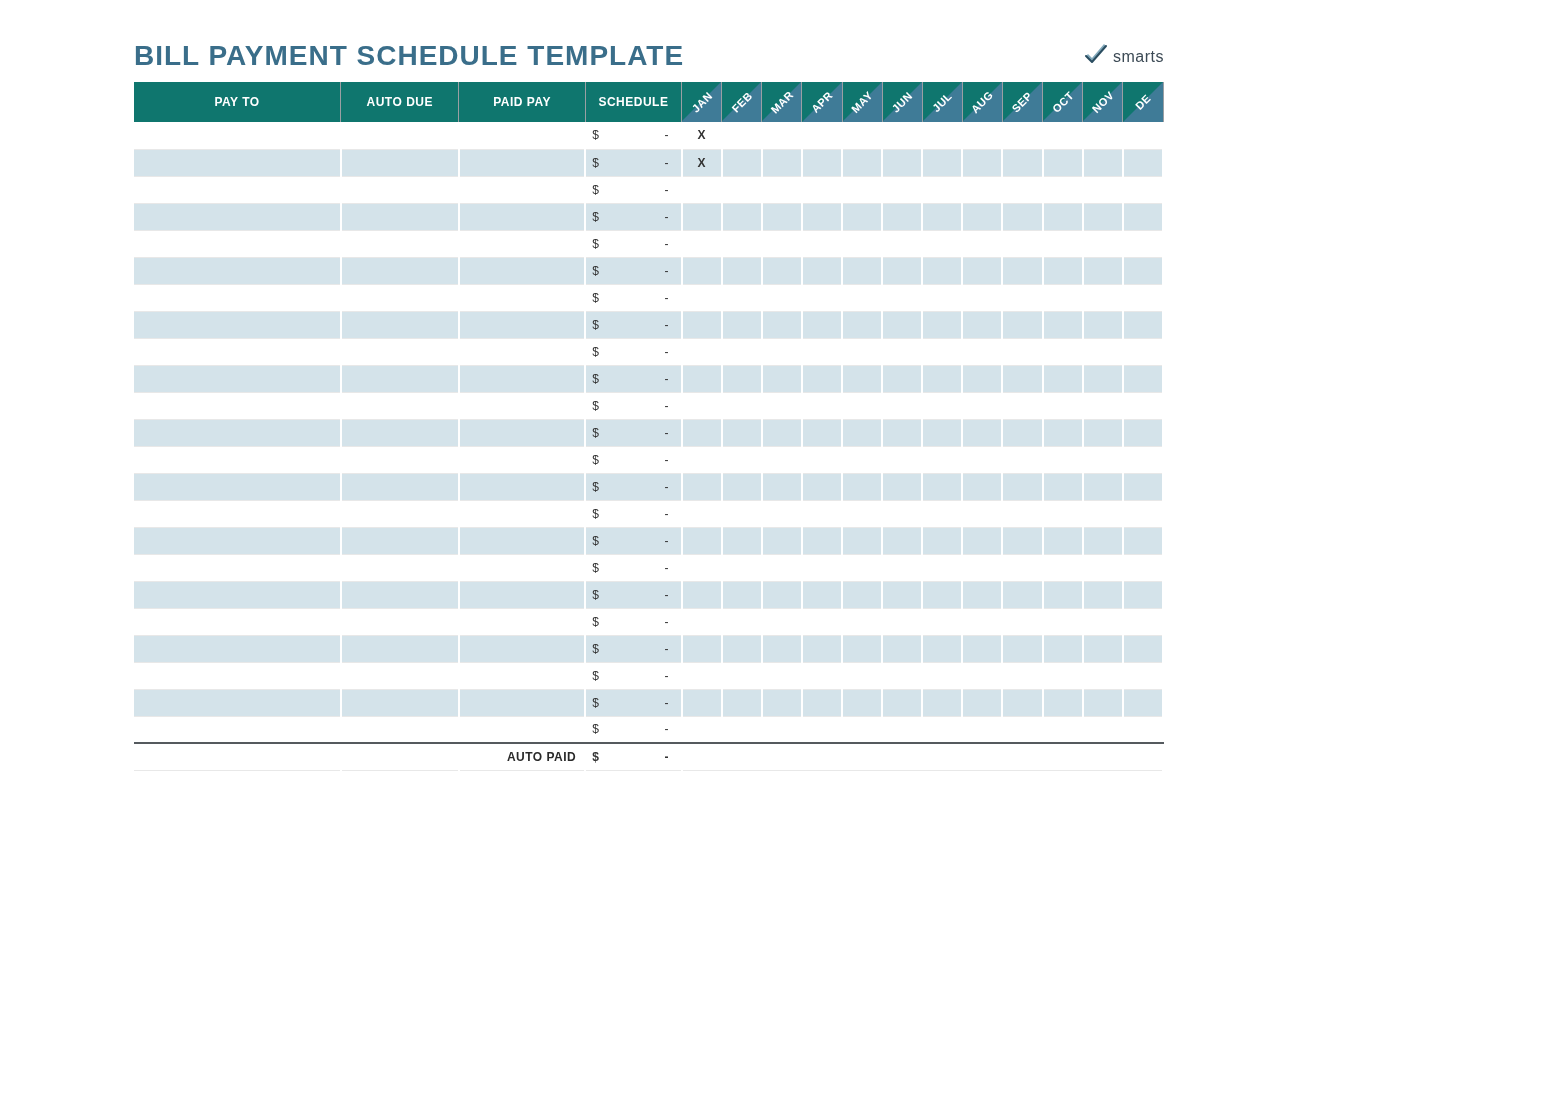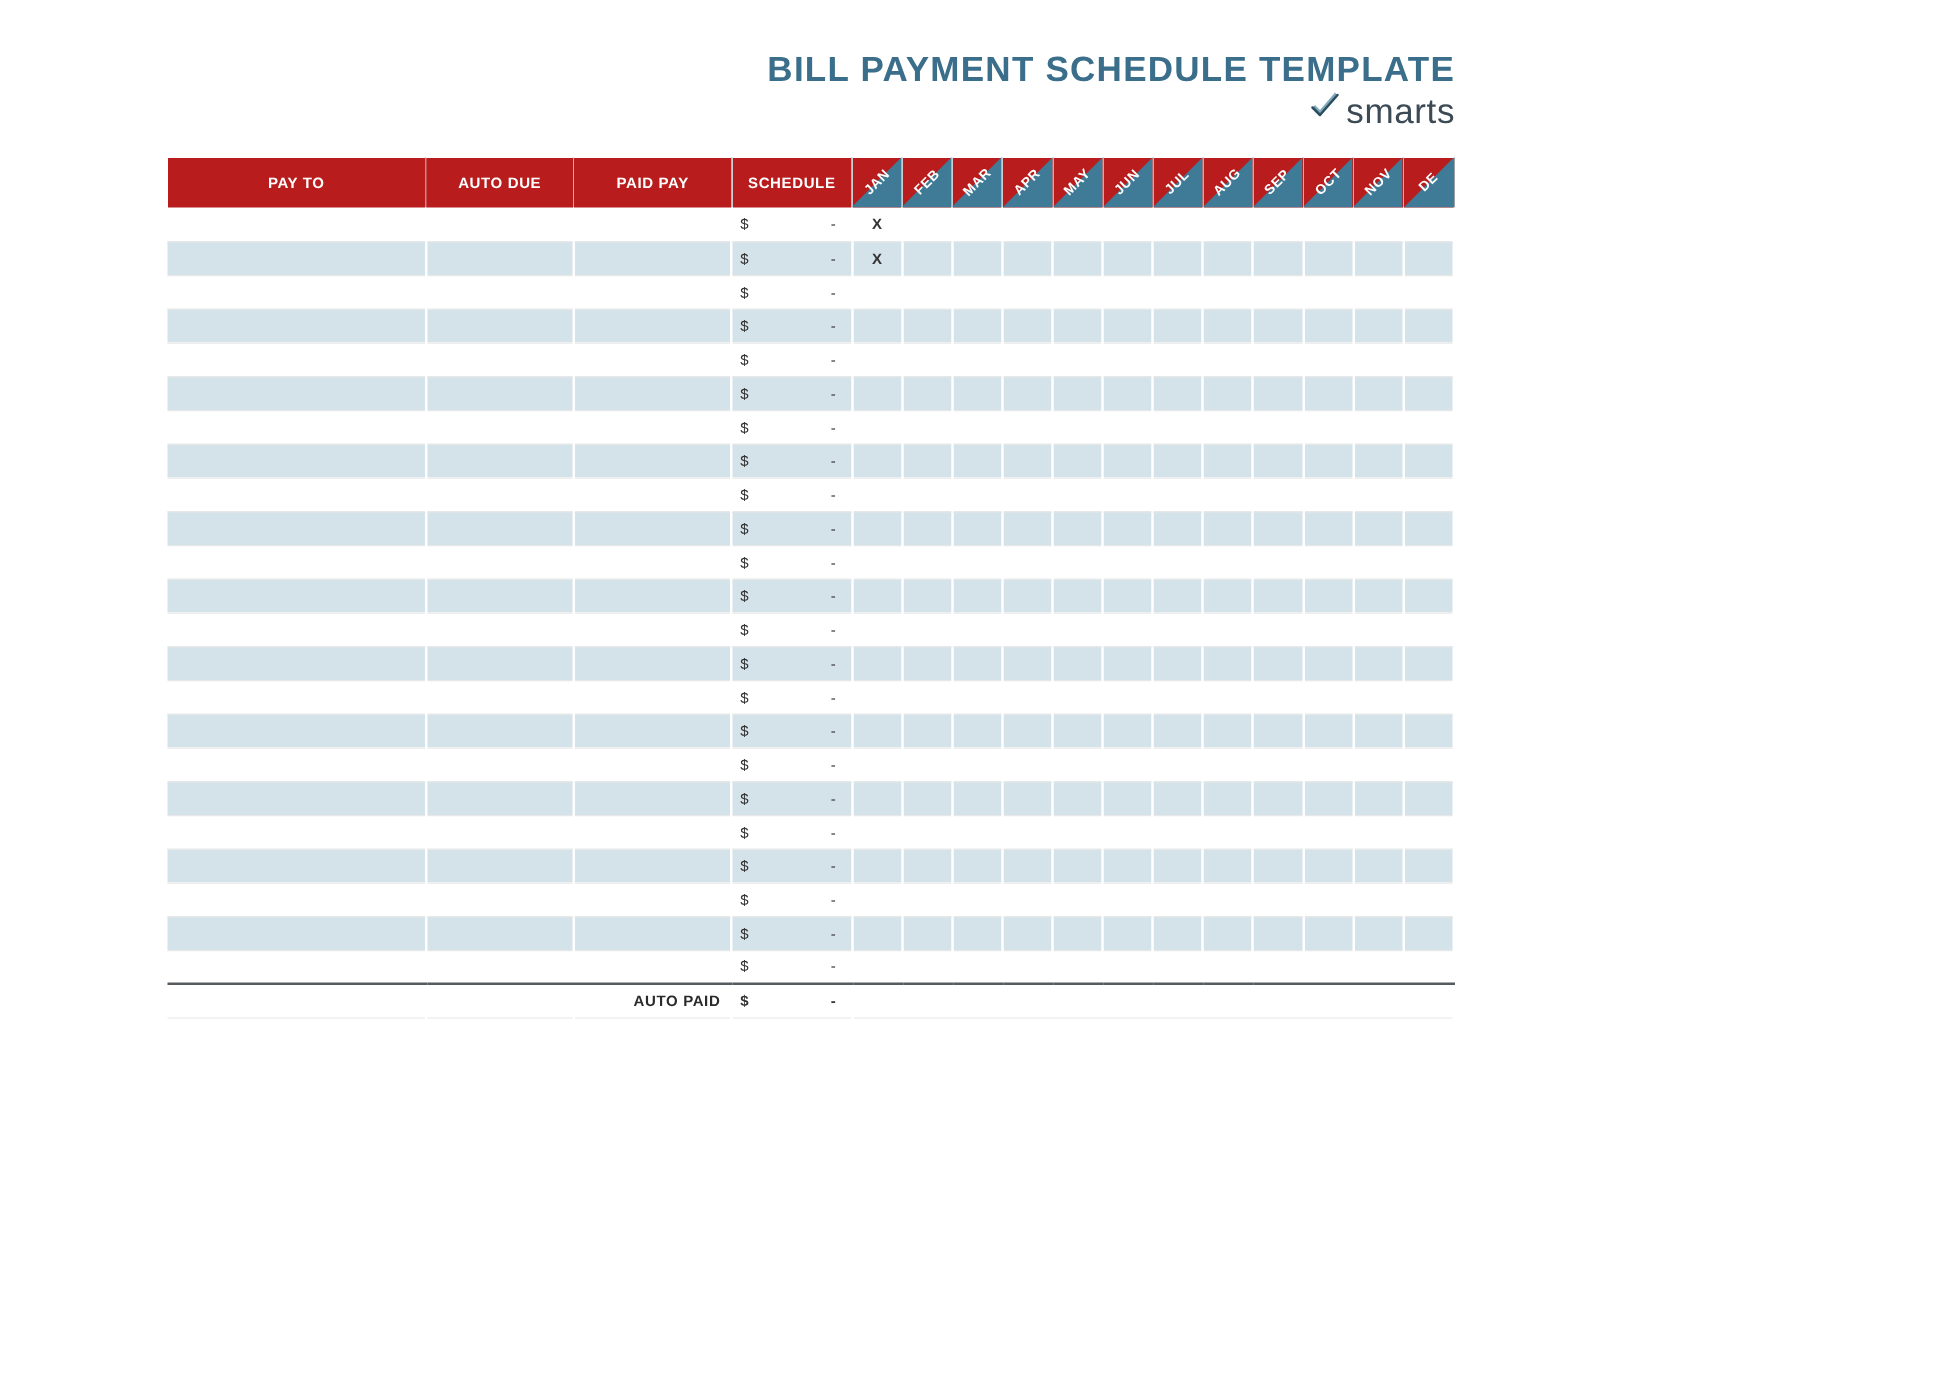--- a/index.html
+++ b/index.html
@@ -10,47 +10,46 @@
     overflow-x: hidden;
   }
   .sheet {
     margin-left: 134px;
     width: 1030px;
   }
   .title-row {
     display: flex;
     justify-content: space-between;
     align-items: flex-end;
-    margin-bottom: 21px;
-    flex-direction: column;
+    margin-bottom: 10px;
   }
   .title {
     color: #3a6e8a;
     font-size: 28px;
     font-weight: 700;
     letter-spacing: 1px;
     font-family: "Arial Black", Arial, sans-serif;
   }
   .logo {
     display: flex;
     align-items: center;
     gap: 4px;
     color: #4a5a65;
-    font-size: 28px;
+    font-size: 16px;
     letter-spacing: 0.5px;
   }
   .logo .text-dark { color: #3c4a55; }
 
   table.grid {
     border-collapse: collapse;
     width: 100%;
     table-layout: fixed;
   }
   table.grid th {
-    background: #b91c1c;
+    background: #0f766e;
     color: #fff;
     font-size: 12px;
     font-weight: 700;
     letter-spacing: 0.5px;
     height: 40px;
     border-right: 1px solid #9a9fa3;
     position: relative;
     overflow: hidden;
     vertical-align: middle;
   }

